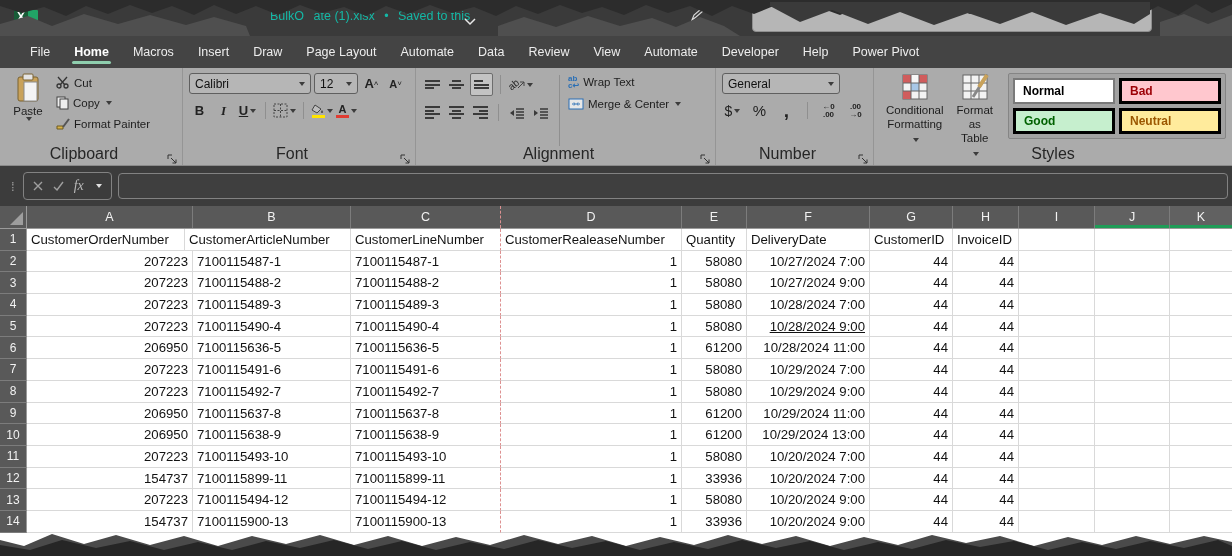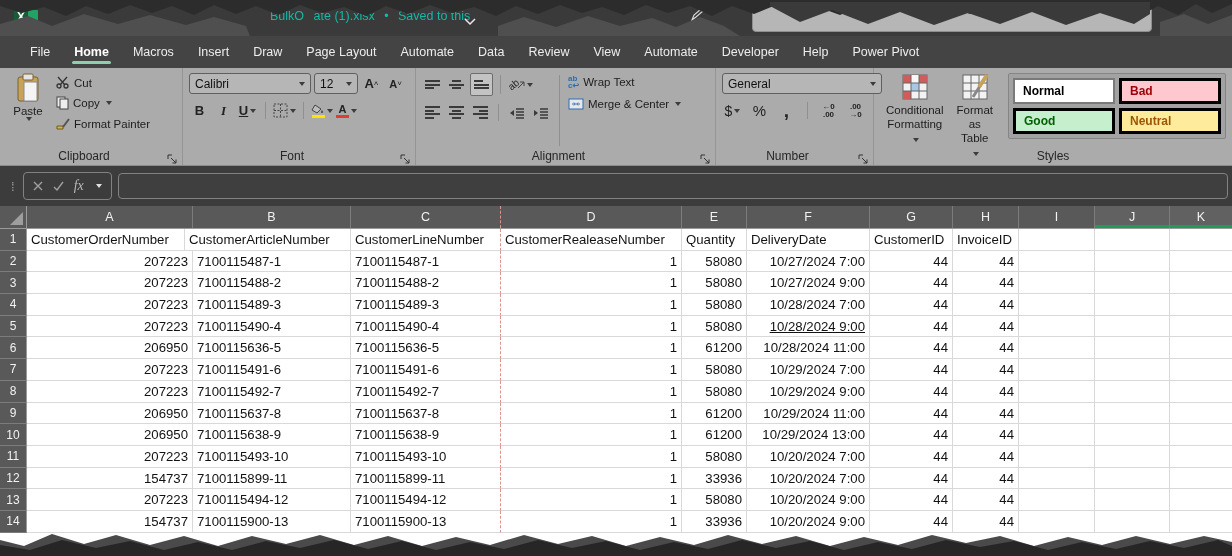--- a/index.html
+++ b/index.html
@@ -20,21 +20,21 @@
 
   
   #tabrow{position:absolute;left:0;top:36px;width:1232px;height:32px;background:#444444;display:flex;align-items:center;padding-left:18px;box-sizing:border-box;}
   .tab{color:#ededed;font-size:12.5px;padding:6px 12px 7px;position:relative;cursor:default;}
   .tab.active{font-weight:bold;color:#ffffff;}
   .tab.active::after{content:"";position:absolute;left:10px;right:10px;bottom:2px;height:3px;border-radius:2px;background:#8fceae;}
 
   
   #ribbon{position:absolute;left:0;top:68px;width:1232px;height:98px;background:#ababab;border-bottom:1px solid #8a8a8a;display:flex;box-sizing:border-box;}
   .rgroup{position:relative;border-right:1px solid #959595;padding:5px 6px 17px;box-sizing:border-box;display:flex;align-items:flex-start;}
-  .grouplabel{position:absolute;bottom:2px;left:0;right:14px;text-align:center;font-size:12px;color:#262626;}
+  .grouplabel{position:absolute;bottom:2px;left:0;right:14px;text-align:center;font-size:16px;color:#262626;}
   .launcher{position:absolute;bottom:3px;right:4px;width:11px;height:11px;}
   .rbtn{display:flex;align-items:center;gap:4px;font-size:11.5px;color:#1d1d1d;white-space:nowrap;}
   .chev{display:inline-block;width:0;height:0;border-left:3.5px solid transparent;border-right:3.5px solid transparent;border-top:4px solid #3c3c3c;margin-left:2px;}
   .chev.lt{border-top-color:#e0e0e0;}
   .combo{background:#b6b6b6;border:1px solid #5f5f5f;border-radius:3px;height:21px;display:flex;align-items:center;padding:0 5px;font-size:12px;color:#111;box-sizing:border-box;}
   .combo .chev{margin-left:auto;}
   .iconbtn{height:21px;min-width:21px;display:flex;align-items:center;justify-content:center;border-radius:2px;color:#222;}
   .iconbtn.sel{background:#c3c3c3;border:1px solid #6d6d6d;}
   .smalltxt{font-size:13px;font-weight:bold;color:#222;}
   .vsep{width:1px;background:#8f8f8f;align-self:stretch;margin:2px 4px;}
@@ -343,21 +343,21 @@
       <span class="launcher">
         <svg width="11" height="11">
             <path d="M1 1 H5 M1 1 V5" stroke="#333" fill="none"></path>
             <path d="M4 4 L9 9 M9 5.5 V9 H5.5" stroke="#333" fill="none"></path>
           </svg>
       </span>
     </div>
 
     <div class="rgroup" style="width:158px;">
       <div class="fcol" style="width:100%;">
-        <div class="combo" style="width:160px;">
+        <div class="combo" style="width:118px;">
           <span>General</span>
           <span class="chev"></span>
         </div>
         <div class="frow" style="gap:6px;">
           <div class="iconbtn">
             <span style="font-size:14px;color:#222;">$</span>
             <span class="chev"></span>
           </div>
           <div class="iconbtn">
             <span style="font-size:15px;color:#222;">%</span>

